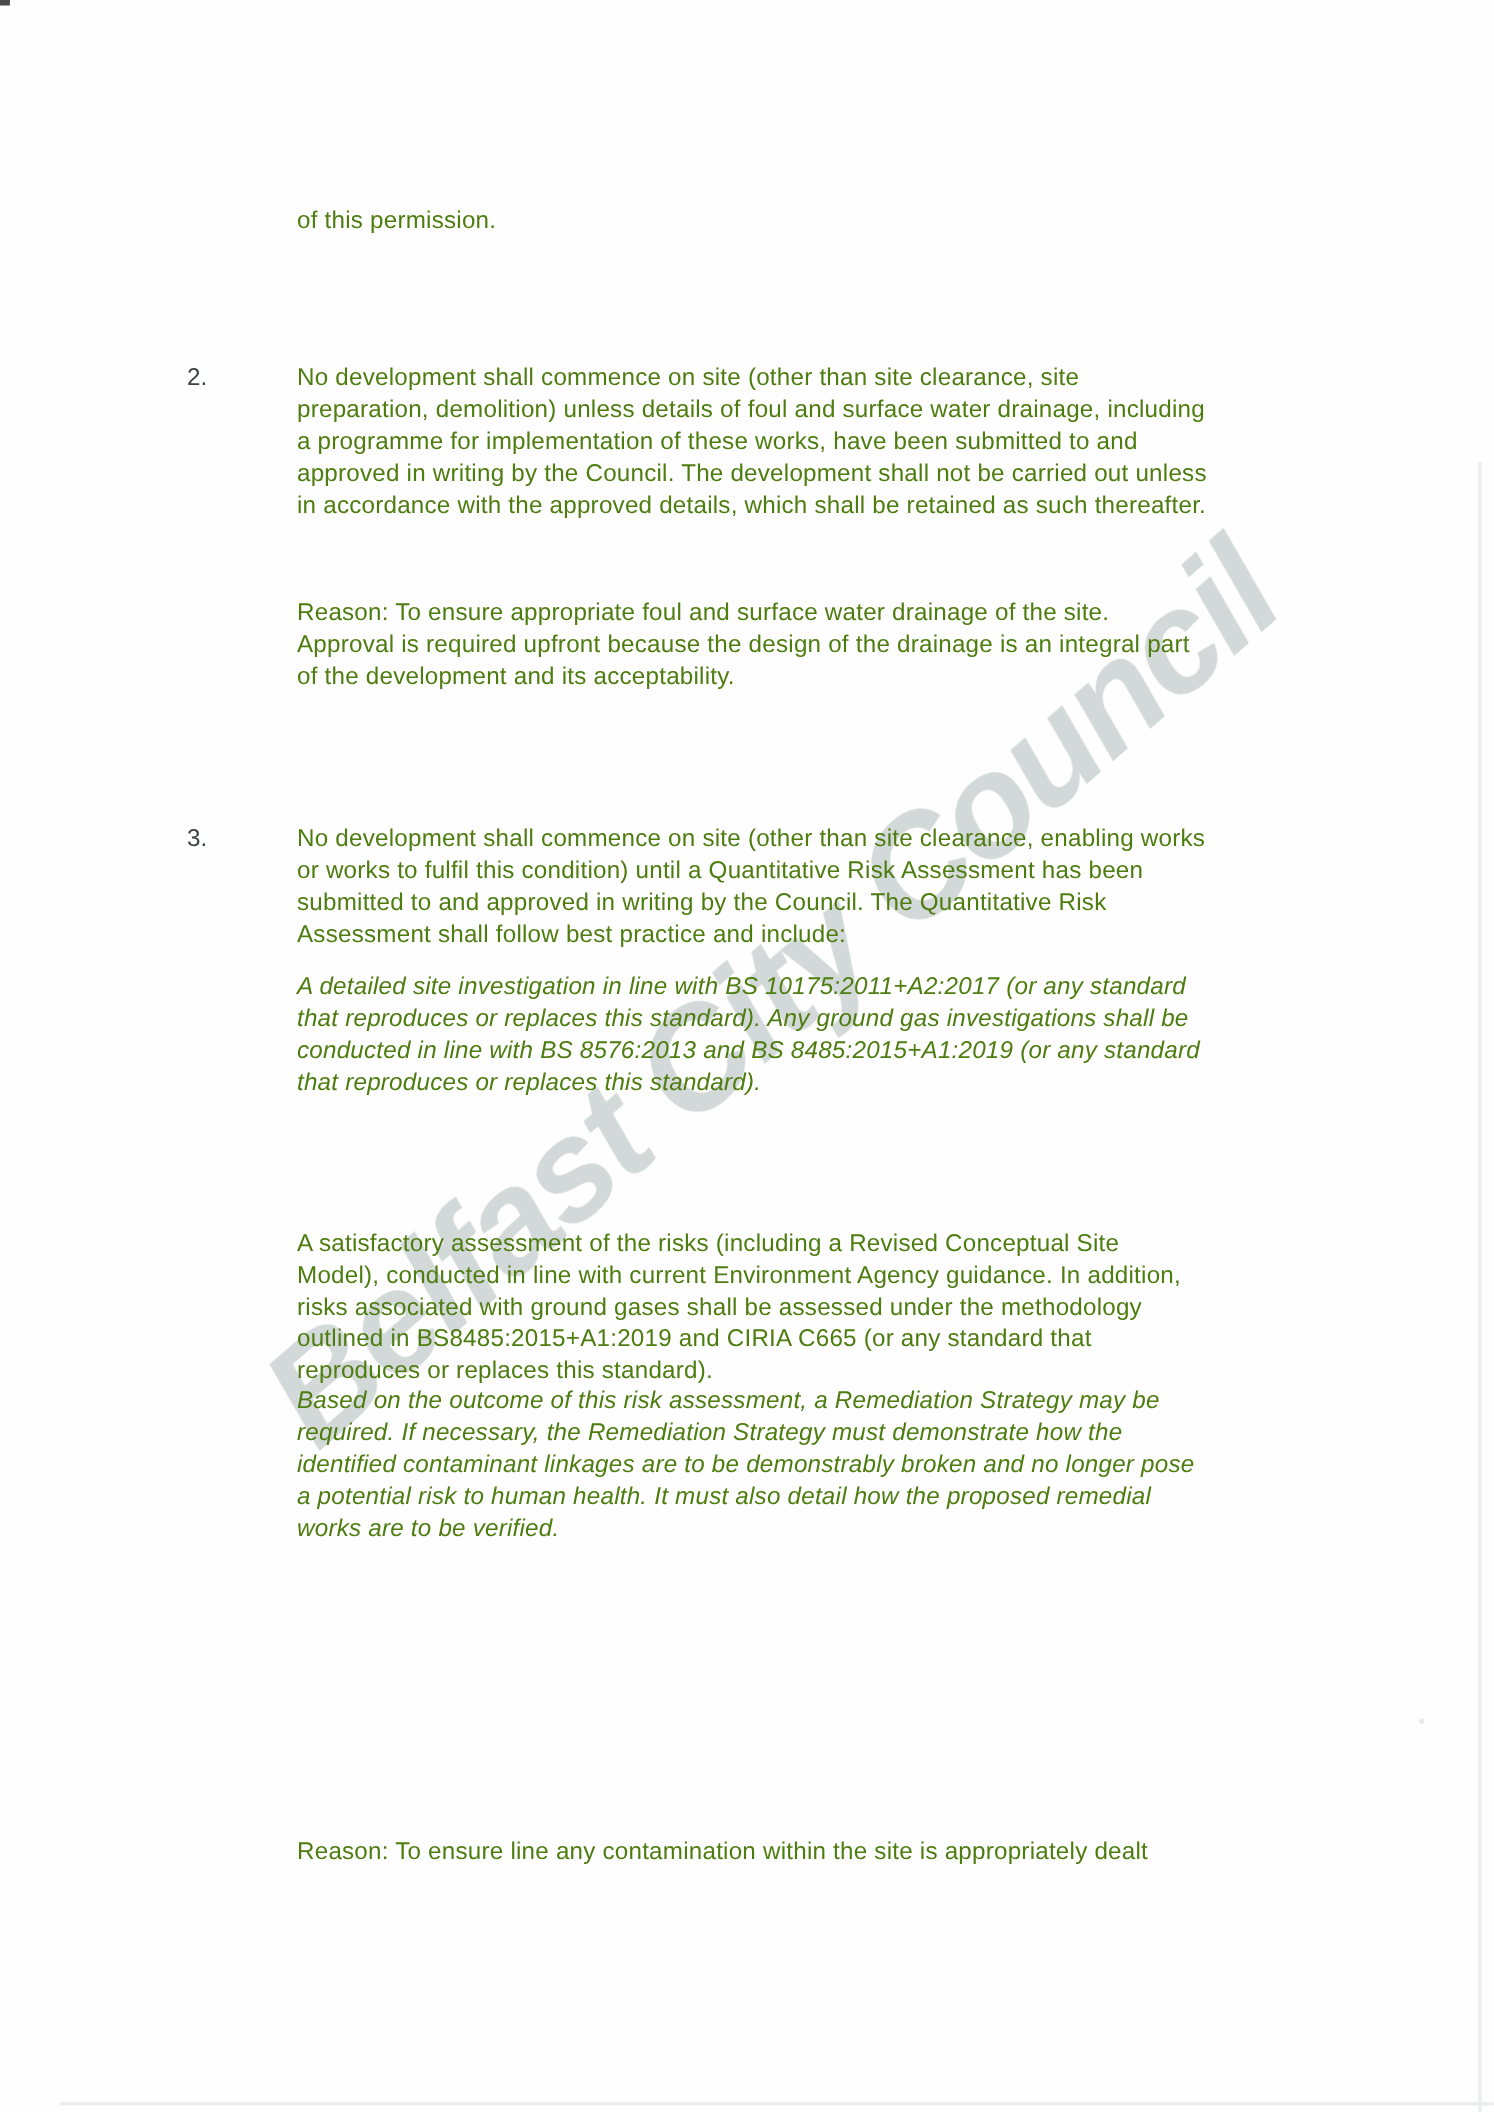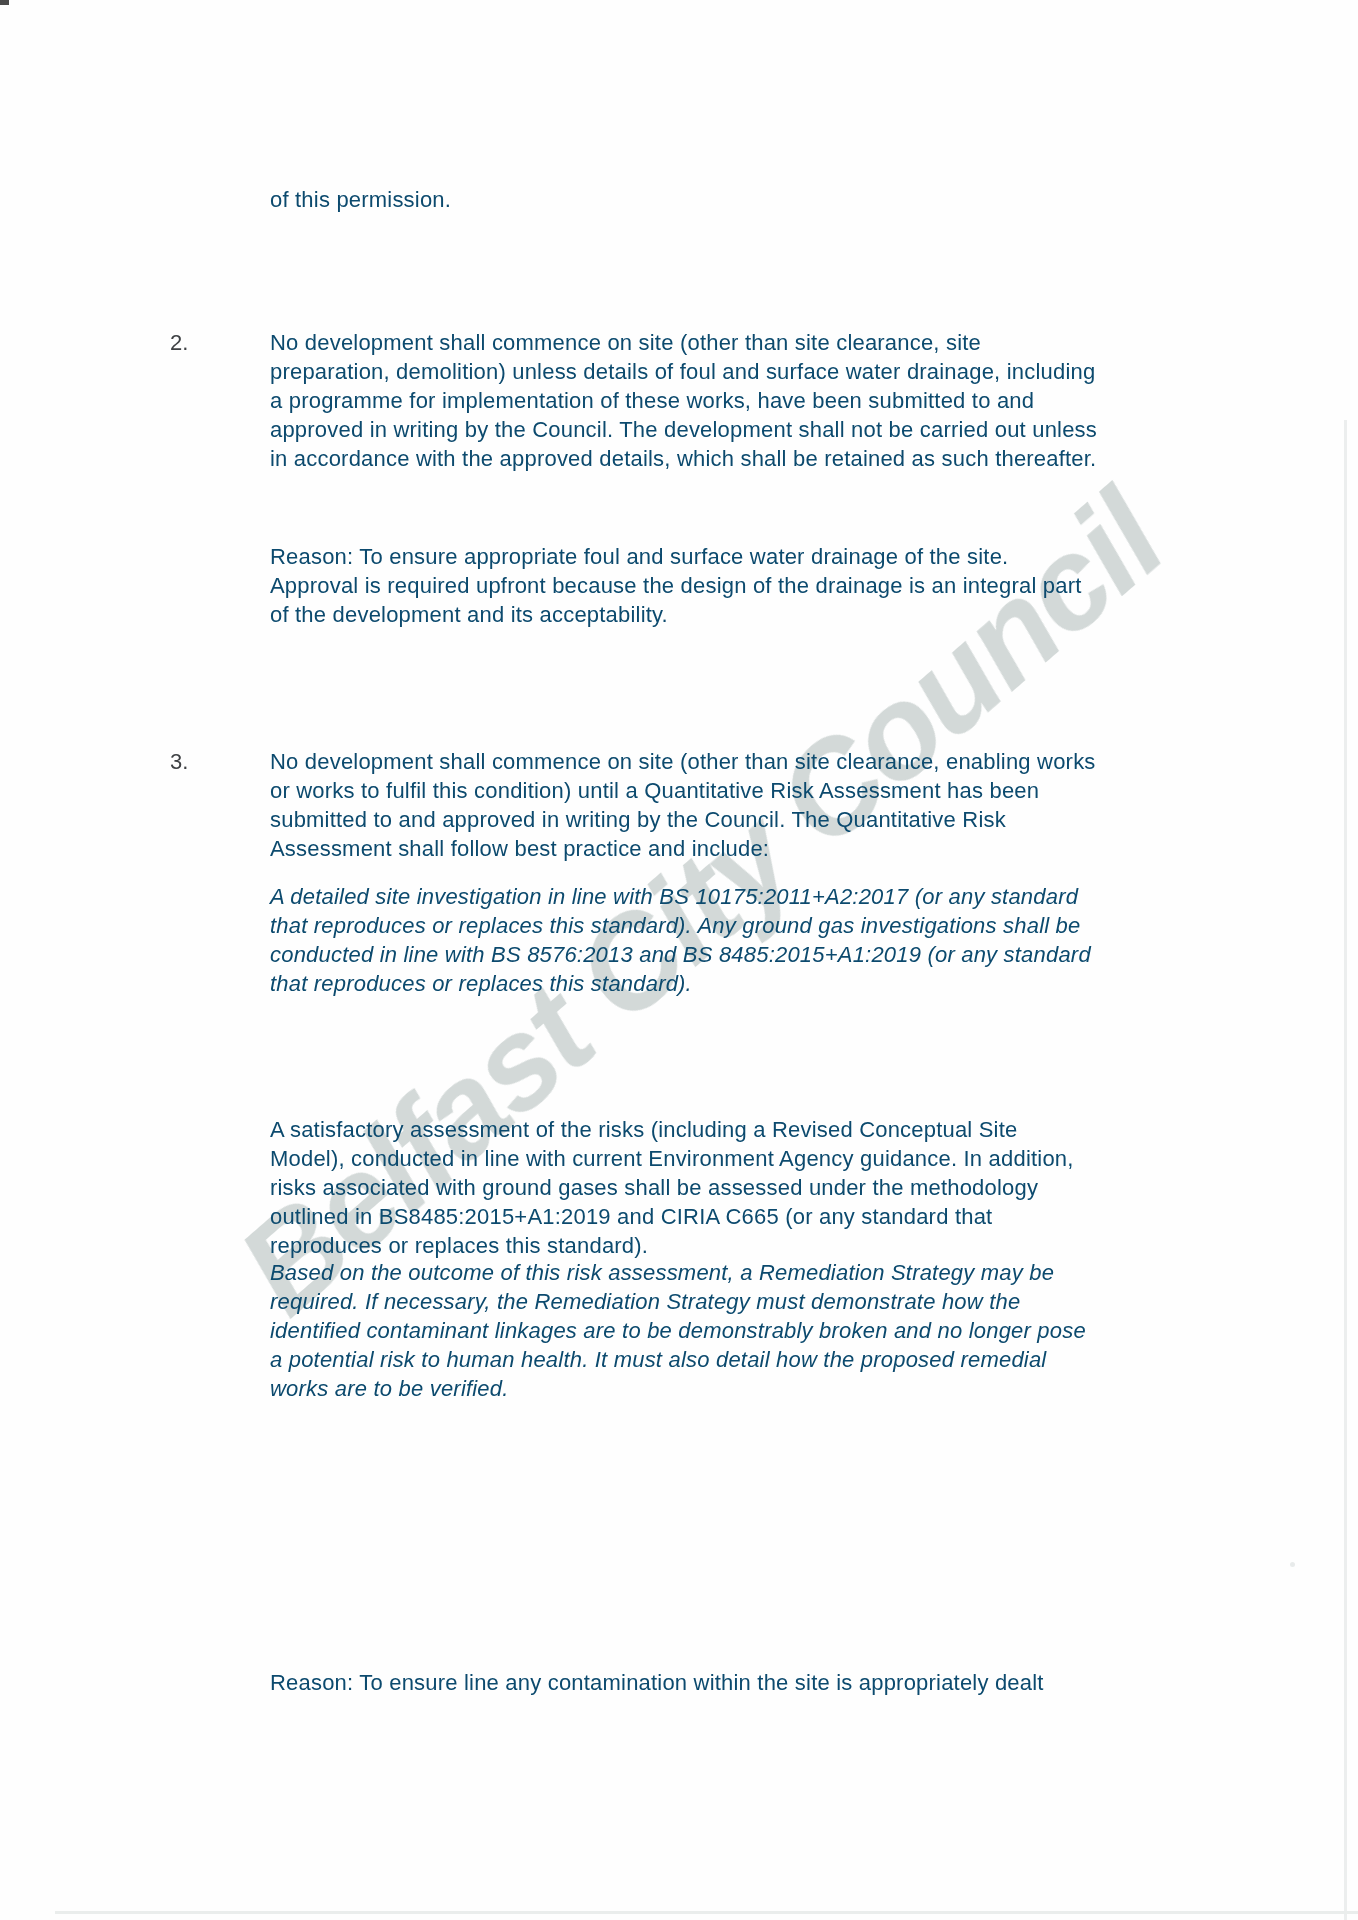--- a/index.html
+++ b/index.html
@@ -12,21 +12,21 @@
     width: 1358px;
     height: 1920px;
     background: #fefefe;
     overflow: hidden;
     font-family: "Liberation Sans", "DejaVu Sans", sans-serif;
   }
   .text-block {
     position: absolute;
     font-size: 22px;
     line-height: 29px;
-    color: #0c4a6e;
+    color: #4d7c0f;
     white-space: pre-line;
     letter-spacing: 0.2px;
     width: 960px;
   }
   .cond-number {
     position: absolute;
     font-size: 22px;
     line-height: 29px;
     color: #3e4144;
     width: 60px;

